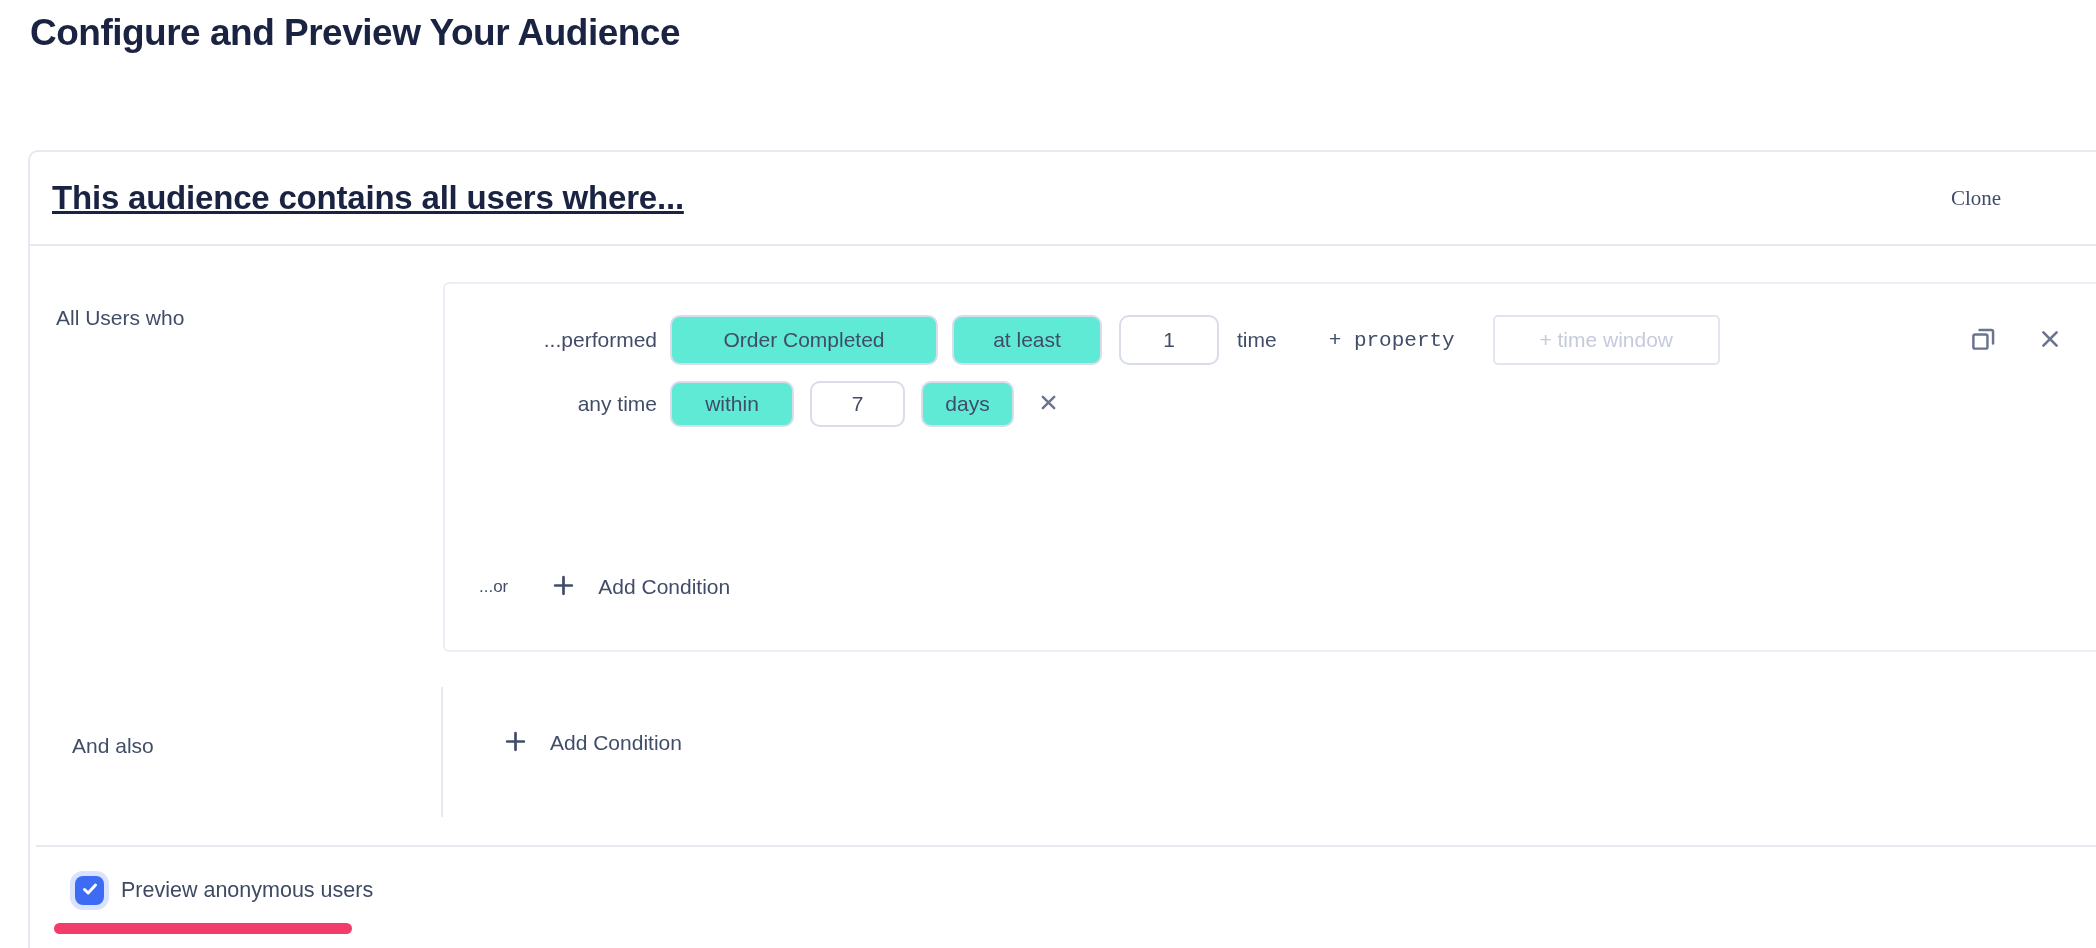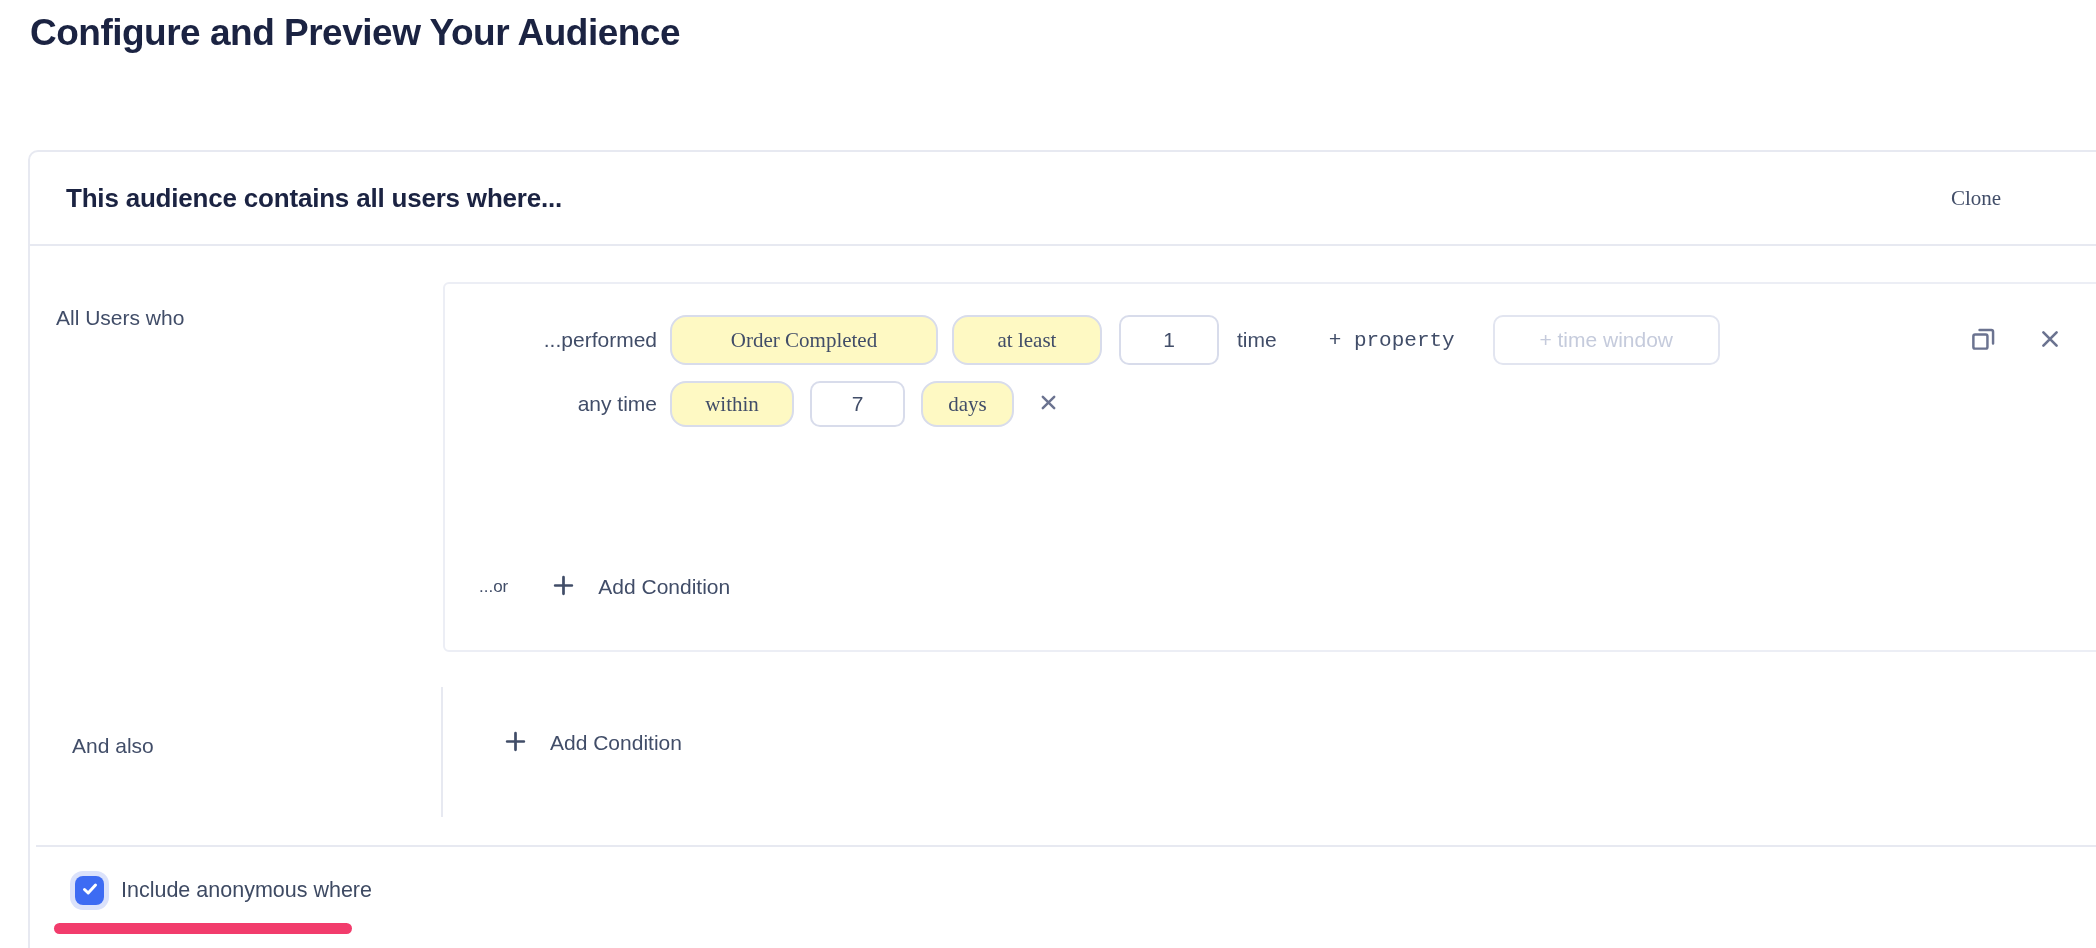--- a/index.html
+++ b/index.html
@@ -30,22 +30,22 @@
   
   .panel{
     left:20px;top:150px;width:2150px;height:880px;background:#fff;
     border:2px solid var(--divider);border-radius:10px;
   }
   .panel-header{
     position:absolute;left:0;top:0;width:100%;height:94px;
     border-bottom:2px solid var(--divider);
   }
   .panel-header-title{
-    position:absolute;left:36px;top:50%;transform:translateY(-50%);
-    font-size:26px;font-weight:700;color:var(--title-navy);letter-spacing:-0.2px;
+    position:absolute;left:22px;top:50%;transform:translateY(-50%);
+    font-size:33px;font-weight:700;color:var(--title-navy);letter-spacing:-0.2px;text-decoration:underline;
   }
   .clone-btn{
     position:absolute;left:1921px;top:50%;transform:translateY(-50%);
     font-size:21px;color:var(--text-slate);cursor:pointer;background:none;border:none;
     font-family:Liberation Serif, serif;
   }
   .row-label{font-size:21px;color:var(--text-slate);}
   .all-users-label{left:18px;top:154px;}
   
   .card{
@@ -53,33 +53,33 @@
     border:2px solid var(--card-border);border-radius:6px;
   }
   .cond-row{position:absolute;left:0;display:flex;align-items:center;}
   .row-1{top:31px;height:50px;width:100%;}
   .row-2{top:97px;height:46px;}
   .row-3{top:170px;height:30px;left:90px;}
   .row-4{top:285px;height:36px;}
   .label-col{width:212px;text-align:right;flex:0 0 auto;font-size:21px;color:var(--text-slate);}
   .pill-btn{
     display:flex;align-items:center;justify-content:center;flex:0 0 auto;
-    height:50px;border:2px solid var(--border-light);border-radius:16px;background:#fef9c3;
-    font-size:21px;color:var(--text-slate);font-family:Liberation Serif, serif;cursor:pointer;
+    height:50px;border:2px solid var(--border-light);border-radius:10px;background:#5eead4;
+    font-size:21px;color:var(--text-slate);font-family:Liberation Sans, sans-serif;cursor:pointer;
   }
   .row-2 .pill-btn{height:46px;}
   .pill-input{
     flex:0 0 auto;height:50px;border:2px solid var(--border-light);border-radius:10px;
     background:#fff;font-size:21px;color:var(--text-slate);text-align:center;
     font-family:inherit;outline:none;
   }
   .row-2 .pill-input{height:46px;}
   .ghost-btn{
     display:flex;align-items:center;justify-content:center;flex:0 0 auto;
-    height:50px;width:227px;border:2px solid var(--ghost-border);border-radius:10px;
+    height:50px;width:227px;border:2px solid var(--ghost-border);border-radius:5px;
     background:#fff;font-size:21px;color:var(--placeholder);font-family:inherit;cursor:pointer;
   }
   .inline-text{font-size:21px;color:var(--text-slate);flex:0 0 auto;}
   .add-property{cursor:pointer;font-family:Liberation Mono, monospace;}
   .row1-icons{position:absolute;left:1525px;top:50%;transform:translateY(-50%);
     display:flex;align-items:center;gap:42px;}
   .icon-btn{background:none;border:none;padding:0;cursor:pointer;display:flex;align-items:center;}
   .funnel-link{display:flex;align-items:center;gap:21px;cursor:pointer;}
   .funnel-link .link-text{font-size:21px;color:var(--link-slate);}
   .or-label{margin-left:34px;font-size:17px;color:var(--text-slate);}
@@ -188,18 +188,18 @@
 
     <div class="abs footer-divider"></div>
     <div class="abs anon-row">
       <button class="checkbox">
         <span>
           <svg width="18" height="18" viewBox="0 0 18 18" fill="none" stroke="#ffffff" stroke-width="3" stroke-linecap="round" stroke-linejoin="round">
             <path d="M3.5 9.5 L7.2 13 L14.5 5"></path>
           </svg>
         </span>
       </button>
-      <span class="anon-label">Include anonymous where</span>
+      <span class="anon-label">Preview anonymous users</span>
     </div>
     <div class="abs pink-underline"></div>
 
   </div>
 </div>
 
 </body></html>

